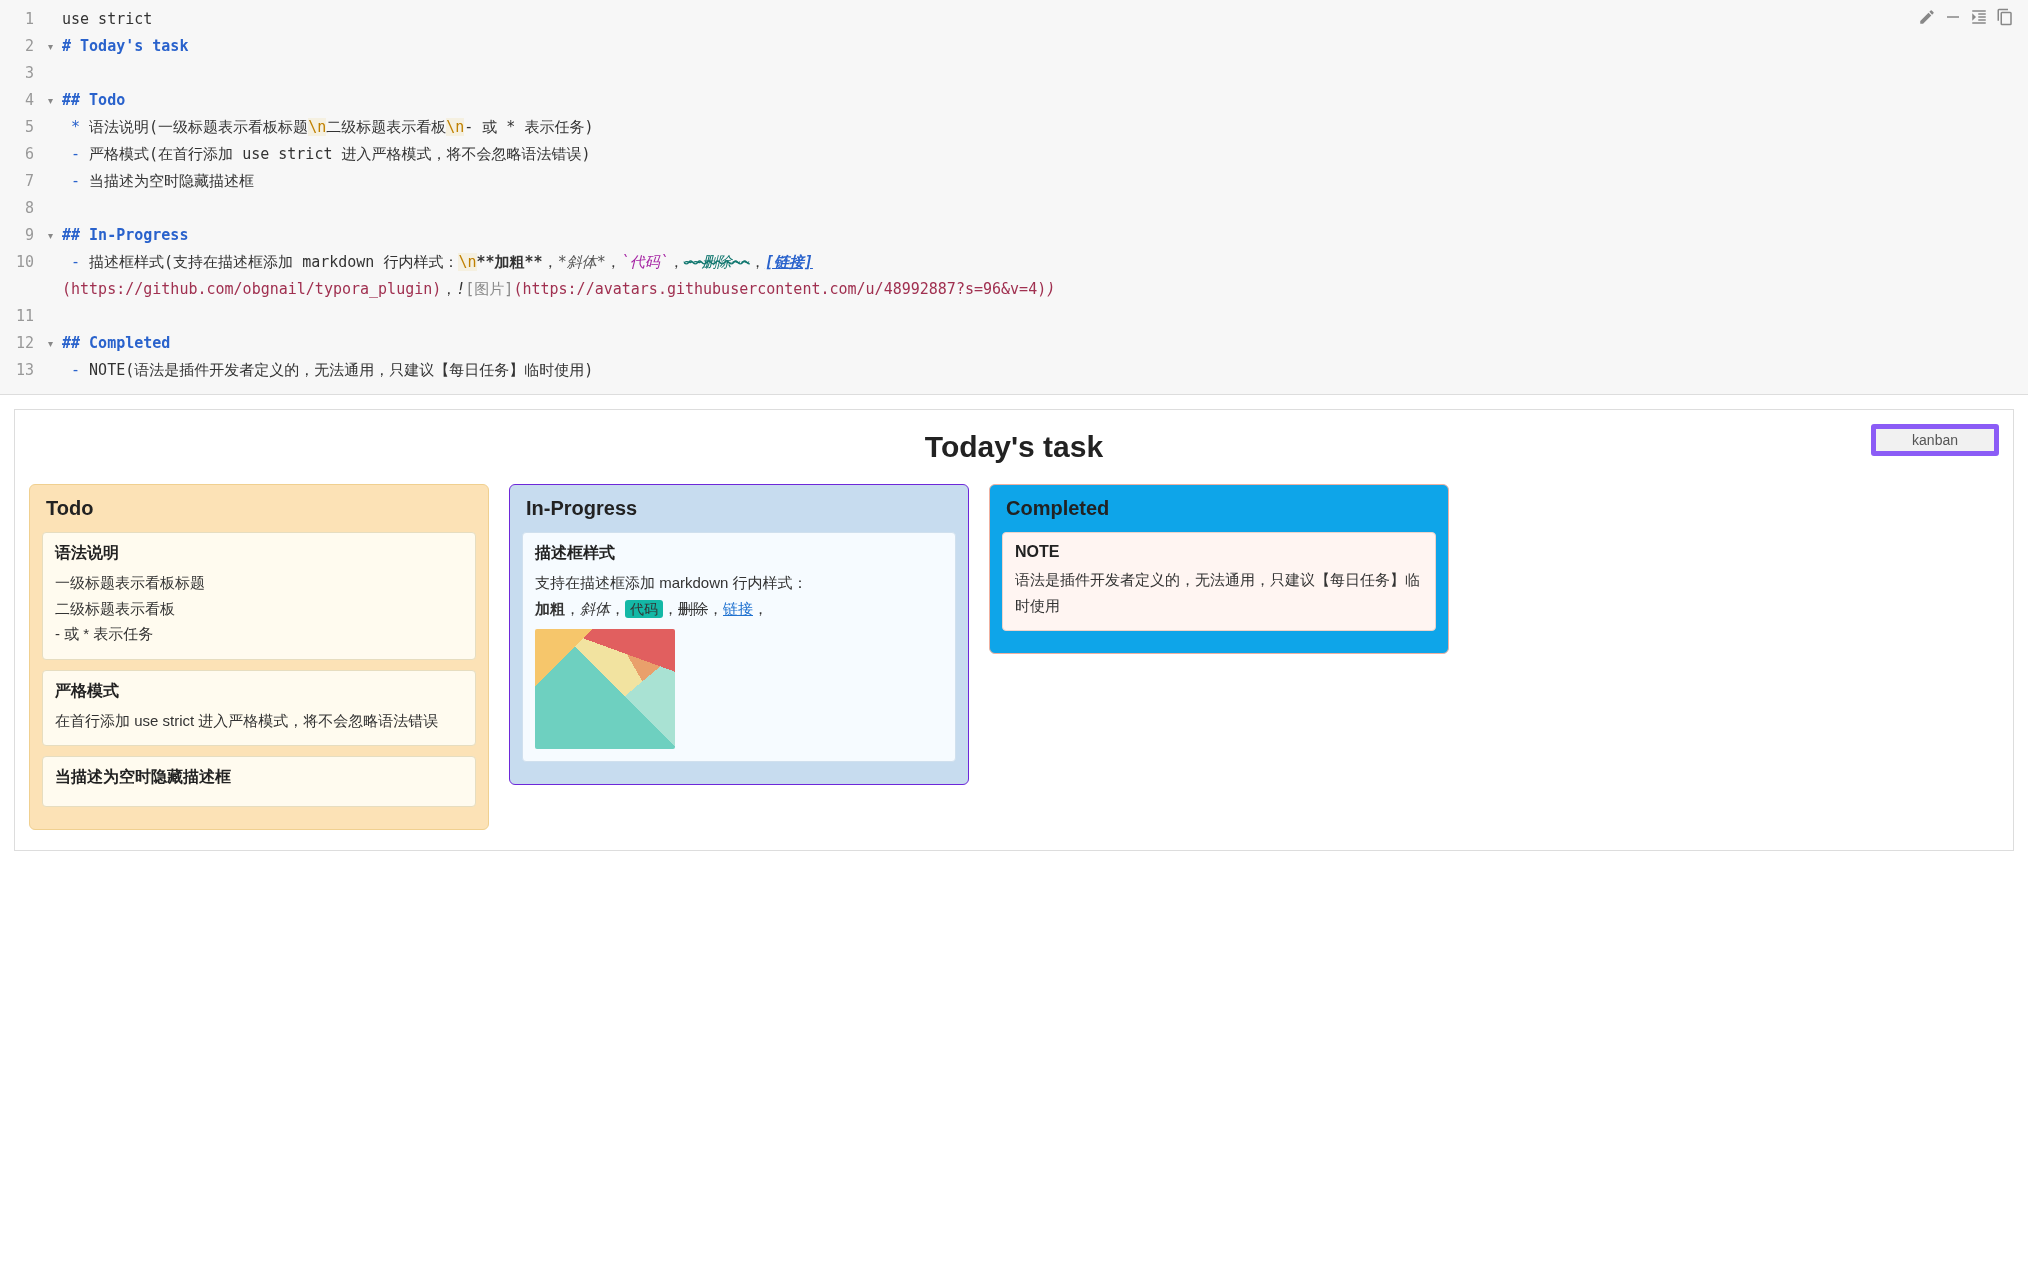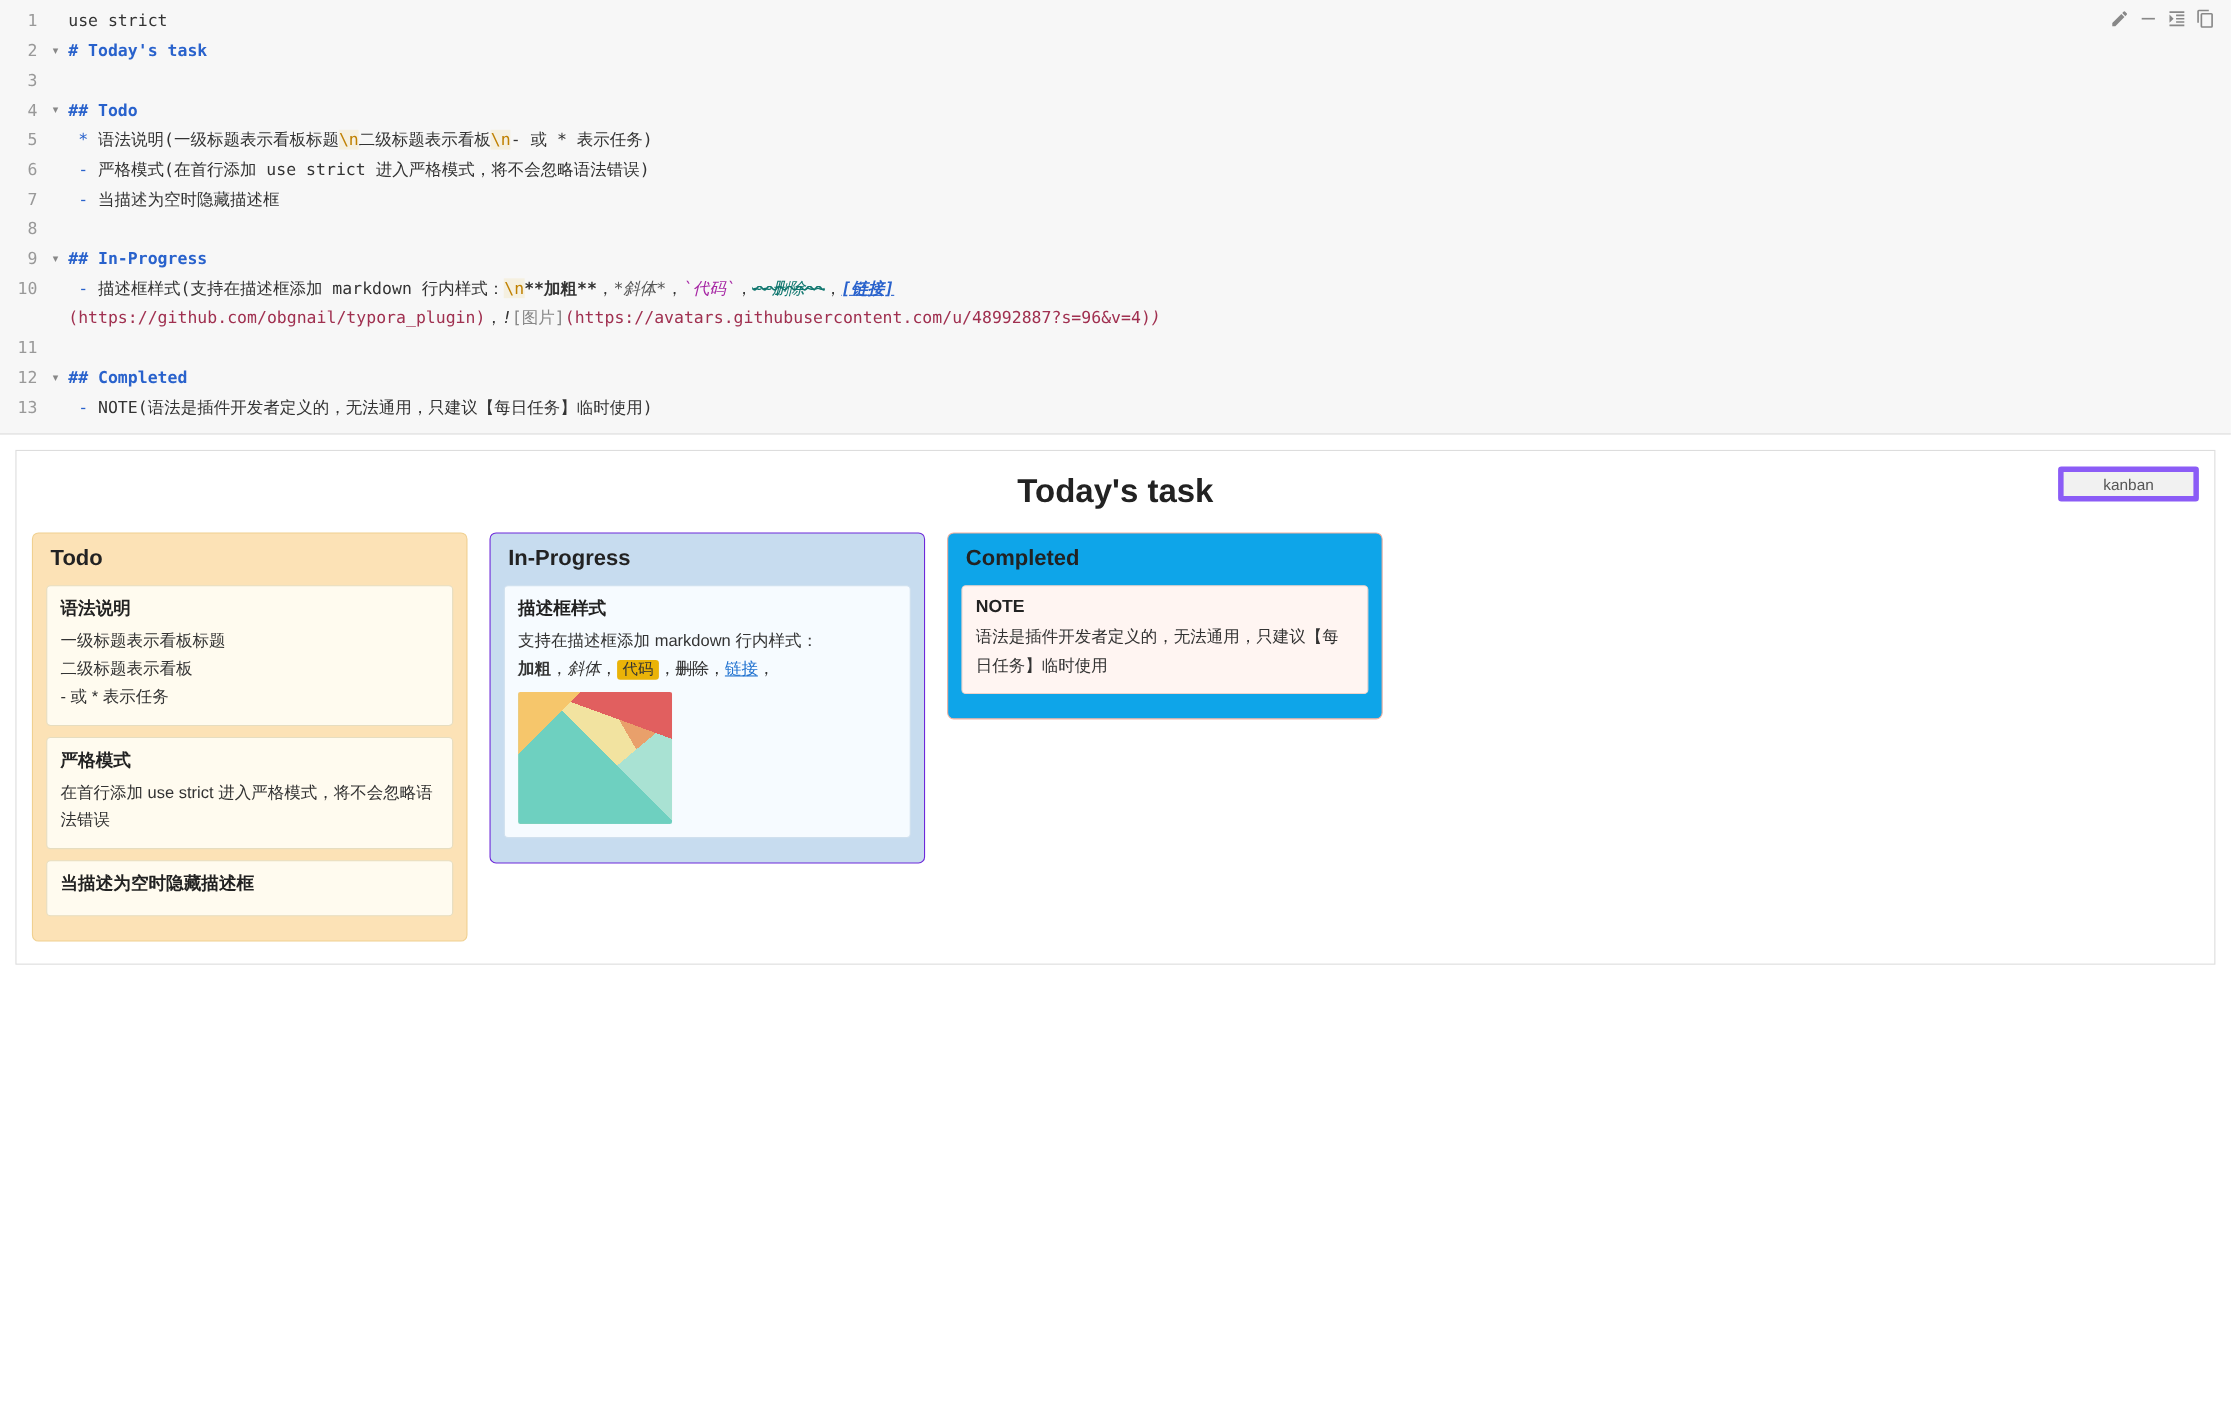--- a/index.html
+++ b/index.html
@@ -25,33 +25,33 @@
 .tk-url { color: #a03050; }
 .tk-img-label { color: #888; }
 .tk-paren { color: #a03050; font-style: italic; }
 .tk-bang { color: #333; font-style: italic; }
 
 
 .preview { border: 1px solid #ddd; margin: 14px; padding: 14px 14px 20px 14px; position: relative; }
 .kanban-badge { position: absolute; right: 14px; top: 14px; background: #f1f1f1; border: 5px solid #8b5cf6; border-radius: 3px; padding: 3px 36px; font-size: 14px; color: #555; }
 .kanban-title { text-align: center; font-size: 30px; font-weight: 700; color: #222; margin: 6px 0 20px 0; }
 .columns { display: flex; gap: 20px; align-items: flex-start; }
-.column { width: 396px; border-radius: 6px; padding: 12px; }
+.column { width: 460px; border-radius: 6px; padding: 12px; }
 .col-todo { background: #fce2b6; border: 1px solid #f0d090; }
 .col-progress { background: #c7dcef; border: 1px solid #6d28d9; }
 .col-done { background: #0ea5e9; border: 1px solid #efb0a0; }
 .column-title { font-size: 20px; font-weight: 700; color: #222; margin: 0 0 12px 4px; }
 .card { background: #fffbef; border: 1px solid #e6ddc0; border-radius: 4px; padding: 10px 12px 12px 12px; margin-bottom: 10px; }
 .col-progress .card { background: #f6fbff; border-color: #d0e0ee; }
 .col-done .card { background: #fff5f2; border-color: #edd4cc; }
 .card-title { font-weight: 700; font-size: 16px; color: #222; margin-bottom: 6px; }
 .card-body { font-size: 15px; color: #333; line-height: 1.7; }
 .card-body .b { font-weight: 700; }
 .card-body .i { font-style: italic; }
-.card-body .codechip { background: #eab308; padding: 1px 5px; border-radius: 3px; font-family: Consolas, monospace; font-size: 14px; margin-top: 22px; }
+.card-body .codechip { background: #14b8a6; padding: 1px 5px; border-radius: 3px; font-family: Consolas, monospace; font-size: 14px; margin-top: 22px; }
 .card-body .strike { text-decoration: line-through; }
 .card-body .link { color: #2072d0; text-decoration: underline; cursor: pointer; }
 .poly-img { width: 140px; height: 120px; margin-top: 8px; border-radius: 2px; background:
   linear-gradient(135deg,#f6c66b 0 22%,transparent 22%),
   linear-gradient(200deg,#e15f5f 0 25%,transparent 25%),
   linear-gradient(45deg,#6ed0c0 30% 55%,transparent 55%),
   linear-gradient(320deg,#a9e2d3 0 40%,transparent 40%),
   linear-gradient(60deg,#f2e3a0 40% 70%,transparent 70%),
   linear-gradient(110deg,#e9a06b 60% 100%,transparent 100%),
   #e8d8b0;

